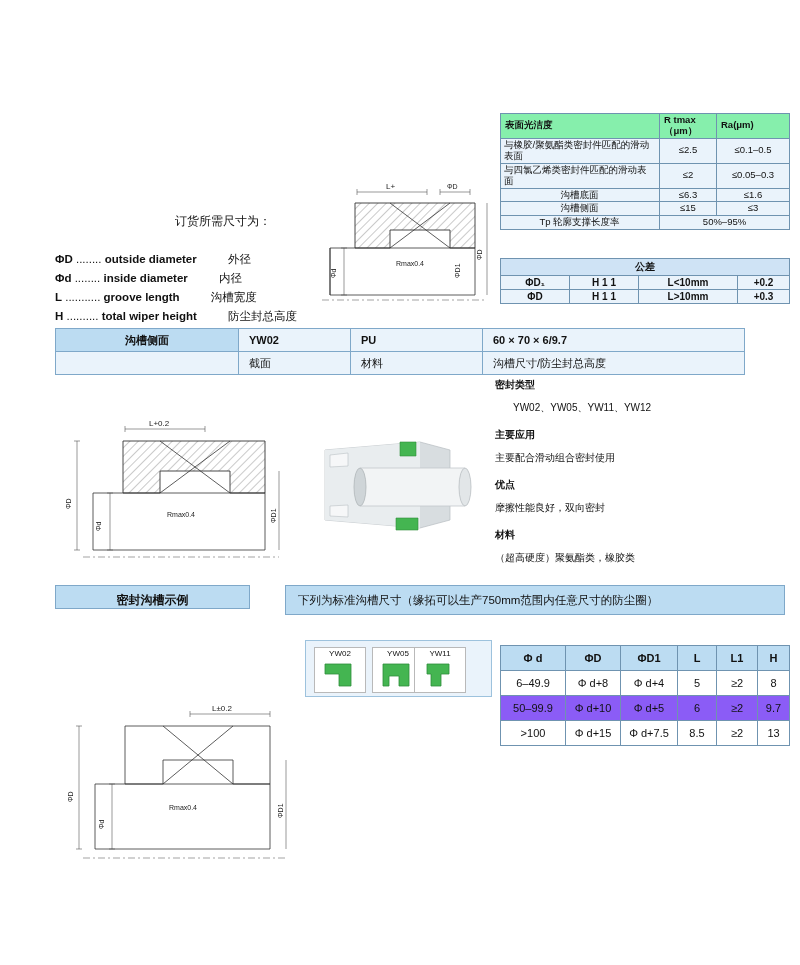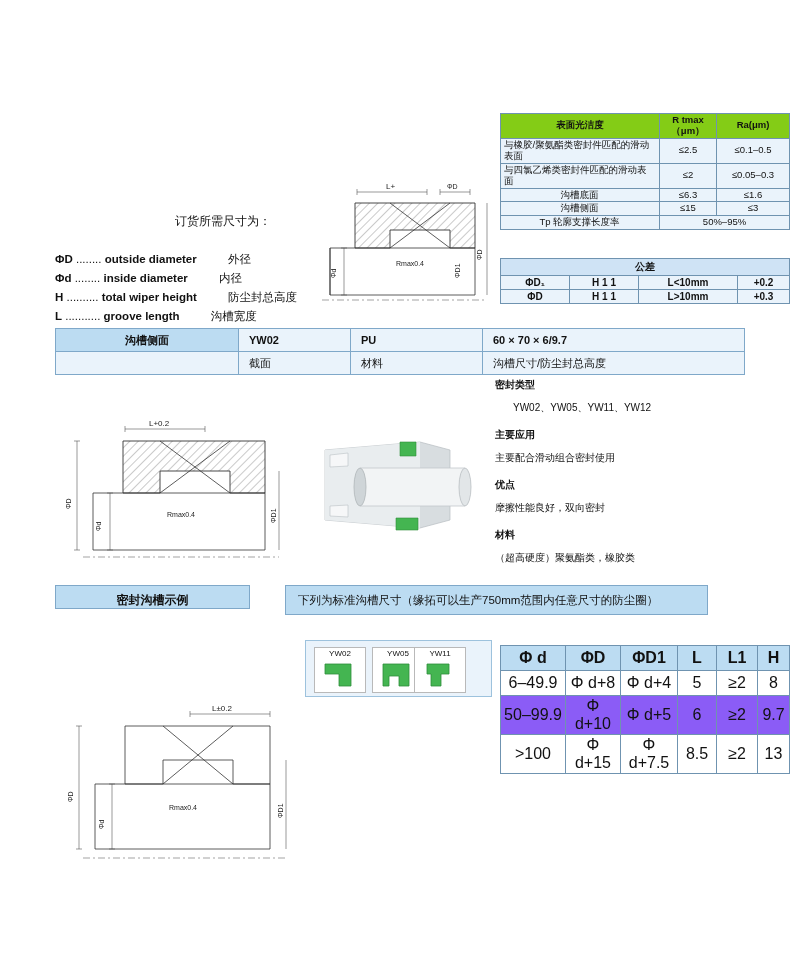--- a/index.html
+++ b/index.html
@@ -14,21 +14,21 @@
   }
   .page{position:relative;width:800px;height:965px;}
 
   
   table{border-collapse:collapse;}
   .tbl td,.tbl th{border:1px solid #7f9db9;padding:1px 4px;font-size:10px;}
 
   
   #surface-table{position:absolute;left:500px;top:113px;width:290px;}
   #surface-table td{border:1px solid #6f93b0;font-size:9.5px;line-height:1.15;}
-  #surface-table .hdr{background:#84cc16;text-align:center;font-weight:bold;}
+  #surface-table .hdr{background:#86efac;font-weight:bold;}
   #surface-table .lbl{background:#eaf3fb;padding-left:3px;}
   #surface-table .ctr{text-align:center;background:#eaf3fb;}
 
   
   #tolerance-table{position:absolute;left:500px;top:258px;width:290px;}
   #tolerance-table td{border:1px solid #6f93b0;font-size:10px;text-align:center;background:#eaf3fb;font-weight:bold;}
   #tolerance-table .band{background:#cfe3f5;font-weight:bold;}
 
   
   #order-note{position:absolute;left:175px;top:213px;font-size:12px;}
@@ -46,31 +46,31 @@
 
   
   #info-block{position:absolute;left:495px;top:376px;width:300px;font-size:10px;line-height:17px;}
   #info-block .h{font-weight:bold;margin-top:10px;}
   #info-block .t{margin-top:6px;}
   #info-block .first{margin-top:0;}
 
   
   #groove-band{position:absolute;left:55px;top:585px;width:690px;height:30px;}
   #groove-band .left{position:absolute;left:0;top:0;width:195px;height:24px;background:#bcdcf2;border:1px solid #7fa8c9;box-sizing:border-box;text-align:center;line-height:28px;font-weight:bold;font-size:12px;}
-  #groove-band .right{position:absolute;left:230px;top:0;width:423px;height:30px;background:#bcdcf2;border:1px solid #7fa8c9;box-sizing:border-box;line-height:28px;font-size:11.5px;padding-left:12px;}
+  #groove-band .right{position:absolute;left:230px;top:0;width:500px;height:30px;background:#bcdcf2;border:1px solid #7fa8c9;box-sizing:border-box;line-height:28px;font-size:11.5px;padding-left:12px;}
 
   
   #chips{position:absolute;left:305px;top:640px;width:185px;height:55px;background:#eaf3fb;border:1px solid #9dc2dd;}
   .chip{position:absolute;top:6px;width:50px;height:44px;background:#ffffff;border:1px solid #b9b9b9;}
   .chip .cap{position:absolute;top:1px;left:0;width:50px;text-align:center;font-size:8px;}
   .chip svg{position:absolute;top:12px;left:6px;}
 
   
   #dim-table{position:absolute;left:500px;top:645px;width:290px;}
-  #dim-table td,#dim-table th{border:1px solid #6f93b0;font-size:16px;text-align:center;height:22px;}
+  #dim-table td,#dim-table th{border:1px solid #6f93b0;font-size:11px;text-align:center;height:22px;}
   #dim-table th{background:#bcdcf2;font-weight:bold;}
   #dim-table tr.alt td{background:#8b5cf6;margin-top:40px;}
   #dim-table td{background:#ffffff;}
 
   
   .draw{position:absolute;}
   .dl{stroke:#333;stroke-width:0.8;fill:none;}
   .dthin{stroke:#555;stroke-width:0.6;fill:none;}
   .dcenter{stroke:#666;stroke-width:0.6;stroke-dasharray:7 3 2 3;fill:none;}
   .hatch-fill{fill:url(#hatchA);stroke:#333;stroke-width:0.9;}
@@ -179,30 +179,30 @@
       <b>outside diameter</b>
       <span class="cn">外径</span>
     </div>
     <div class="ln">
       <b>Φd</b>
       <span>........</span>
       <b>inside diameter</b>
       <span class="cn">内径</span>
     </div>
     <div class="ln">
+      <b>L</b>
+      <span>...........</span>
+      <b>groove length</b>
+      <span class="cn">沟槽宽度</span>
+    </div>
+    <div class="ln">
       <b>H</b>
       <span>..........</span>
       <b>total wiper height</b>
       <span class="cn">防尘封总高度</span>
-    </div>
-    <div class="ln">
-      <b>L</b>
-      <span>...........</span>
-      <b>groove length</b>
-      <span class="cn">沟槽宽度</span>
     </div>
   </div>
 
   <table id="order-example">
     <tbody>
         <tr>
       <td class="blue" style="width:180px">沟槽侧面</td>
       <td class="val" style="width:100px">YW02</td>
       <td class="val" style="width:120px">PU</td>
       <td class="val">60 × 70 × 6/9.7</td>

